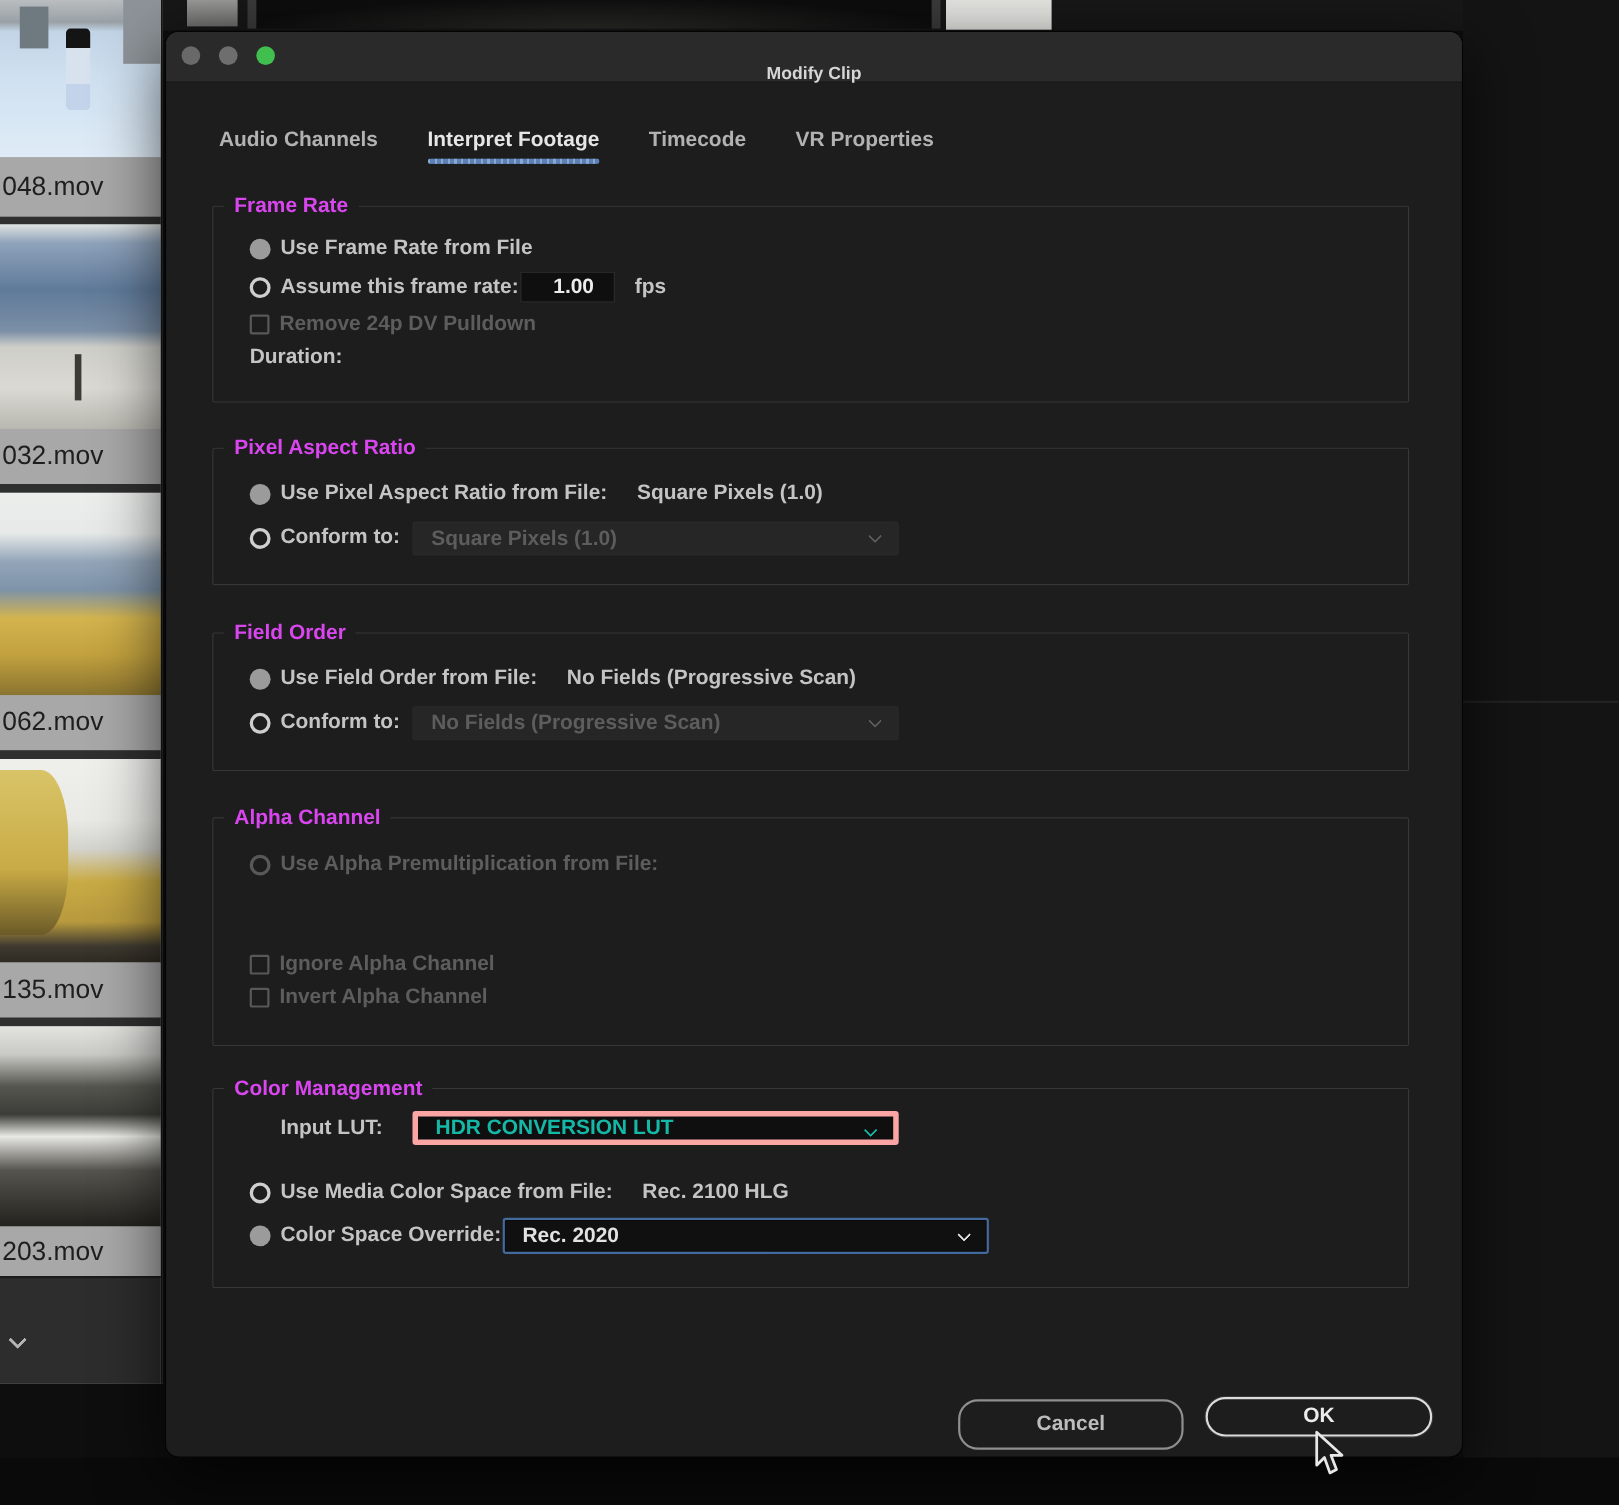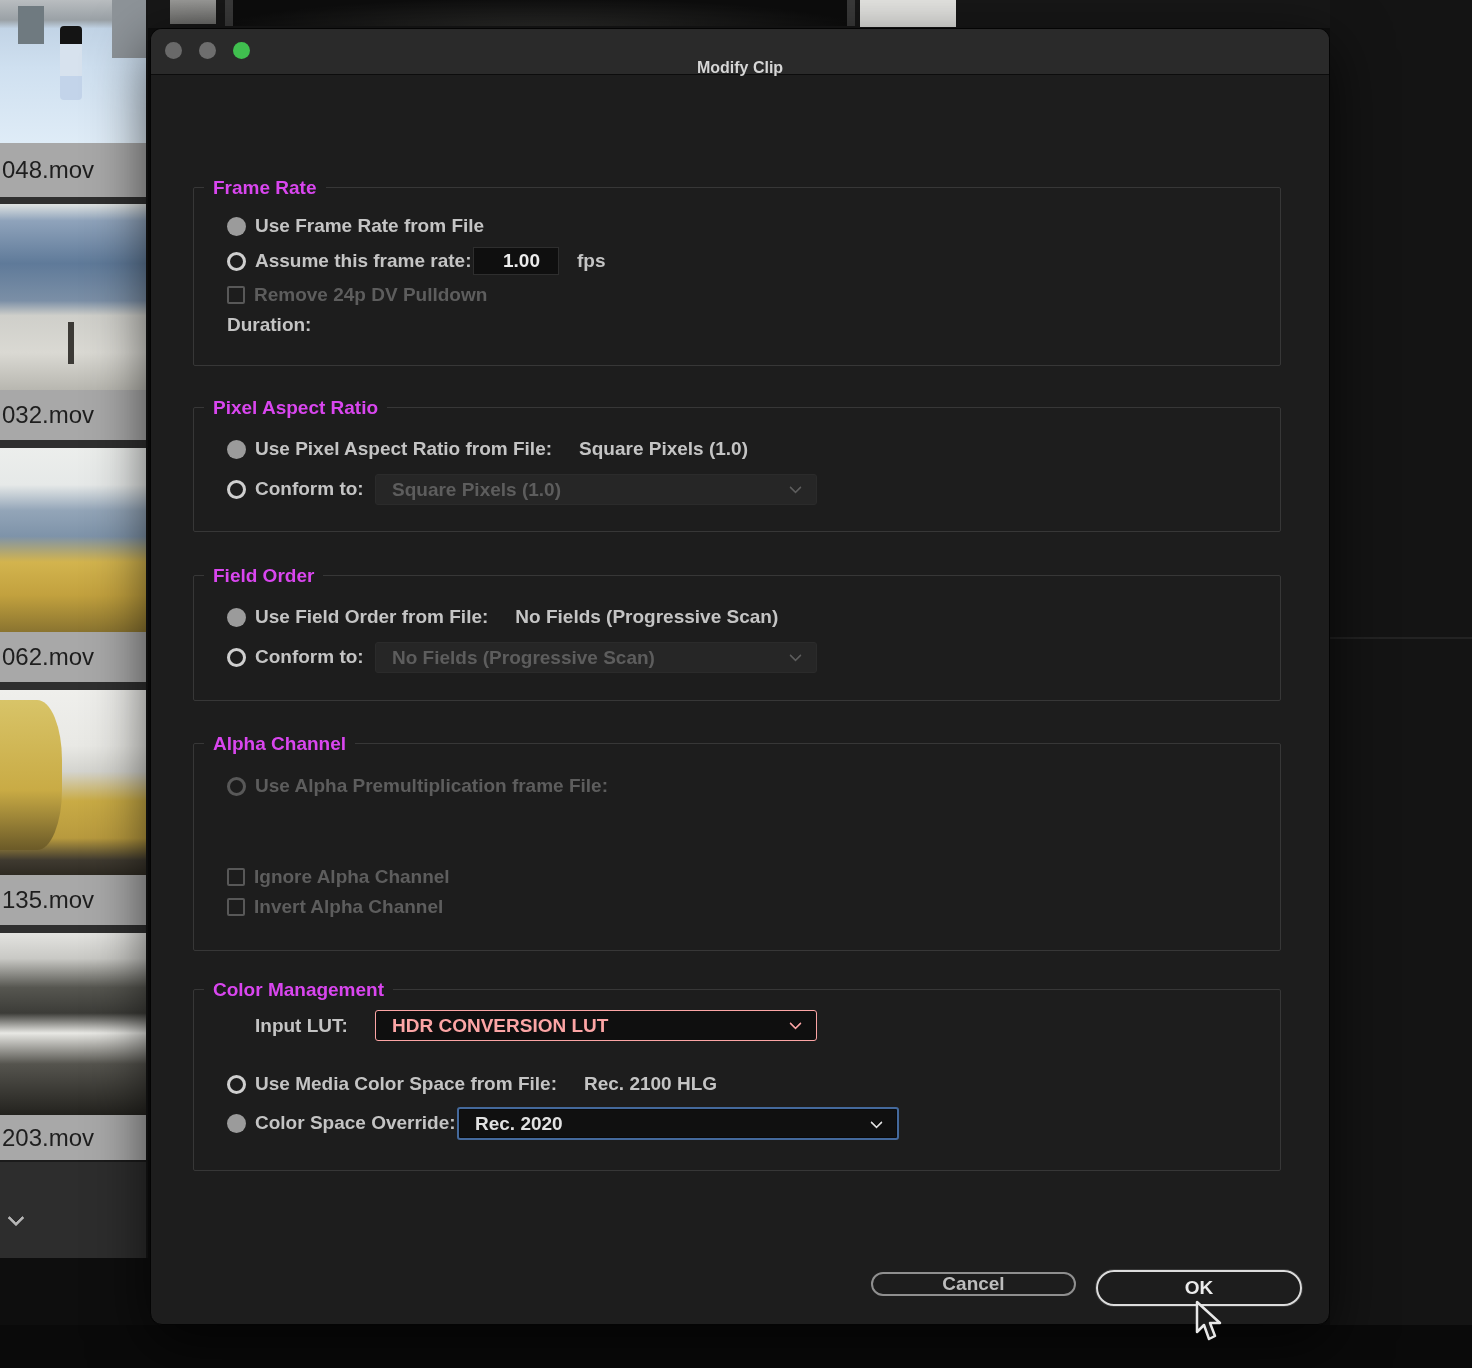--- a/index.html
+++ b/index.html
@@ -86,25 +86,25 @@
   .radio.hollow{border:3px solid #cfcfcf;background:transparent;}
   .radio.hollow.dim-ctl{border-color:#585858;}
   .checkbox{width:18px;height:18px;border:2px solid #585858;border-radius:2px;background:transparent;flex:0 0 auto;}
 
   .num-input{position:absolute;left:279px;top:59px;width:86px;height:28px;background:#0f0f0f;border:1px solid #2e2e2e;color:#ececec;font-size:19px;font-weight:600;display:flex;align-items:center;padding-left:29px;}
   .fps{position:absolute;left:383px;top:59px;height:28px;display:flex;align-items:center;}
 
   .dropdown{position:absolute;height:31px;display:flex;align-items:center;padding-left:16px;font-size:19px;font-weight:600;border-radius:3px;}
   .dropdown .chev{position:absolute;right:16px;top:8px;width:9px;height:9px;border-width:2.5px;}
   .dd-disabled{background:#262626;color:#5d5d5d;border:1px solid #2b2b2b;}
-  .dd-enabled{background:#0f0f0f;color:#fca5a5;border:1px solid #fca5a5;}
+  .dd-enabled{background:#0f0f0f;color:#14b8a6;border:5px solid #fca5a5;}
   .dd-focused{background:#101010;color:#e2e2e2;border:2px solid var(--focus-border,#44699c);box-shadow:inset 0 0 0 1px #0a0a0a;}
 
   .btn{position:absolute;display:flex;align-items:center;justify-content:center;border-radius:18px;font-size:19px;font-weight:600;background:transparent;}
-  .btn-cancel{left:720px;top:1243px;width:205px;height:24px;border:2px solid #8f8f8f;color:#bdbdbd;}
+  .btn-cancel{left:720px;top:1243px;width:205px;height:46px;border:2px solid #8f8f8f;color:#bdbdbd;}
   .btn-ok{left:945px;top:1241px;width:206px;height:36px;border:2px solid #dcdcdc;color:#ececec;box-shadow:0 0 0 1px rgba(255,255,255,.12);}
 
   .cursor{position:absolute;left:1193px;top:1300px;width:32px;height:44px;}
 </style>
 </head>
 <body>
 
 <div class="stage">
 
   <div class="bg-top">
@@ -152,20 +152,26 @@
 
   <div class="dialog">
 
     <div class="titlebar">
       <span class="tl-dot tl-1"></span>
       <span class="tl-dot tl-2"></span>
       <span class="tl-dot tl-3"></span>
       <div class="title">Modify Clip</div>
     </div>
 
+    <div class="tabs">
+      <div class="tab">Audio Channels</div>
+      <div class="tab active">Interpret Footage</div>
+      <div class="tab">Timecode</div>
+      <div class="tab">VR Properties</div>
+    </div>
 
     <div class="fs fs1">
       <span class="legend">Frame Rate</span>
       <div class="row" style="left:33px;top:24px;">
         <span class="radio filled"></span>
         <span class="lbl">Use Frame Rate from File</span>
       </div>
       <div class="row" style="left:33px;top:59px;">
         <span class="radio hollow"></span>
         <span class="lbl">Assume this frame rate:</span>
@@ -214,21 +220,21 @@
       <div class="dropdown dd-disabled" style="left:181px;top:66px;width:442px;">
         <span>No Fields (Progressive Scan)</span>
         <span class="chev"></span>
       </div>
     </div>
 
     <div class="fs fs4">
       <span class="legend">Alpha Channel</span>
       <div class="row" style="left:33px;top:28px;">
         <span class="radio hollow dim-ctl"></span>
-        <span class="lbl dim">Use Alpha Premultiplication frame File:</span>
+        <span class="lbl dim">Use Alpha Premultiplication from File:</span>
       </div>
       <div class="row" style="left:33px;top:119px;">
         <span class="checkbox"></span>
         <span class="lbl dim">Ignore Alpha Channel</span>
       </div>
       <div class="row" style="left:33px;top:149px;">
         <span class="checkbox"></span>
         <span class="lbl dim">Invert Alpha Channel</span>
       </div>
     </div>

